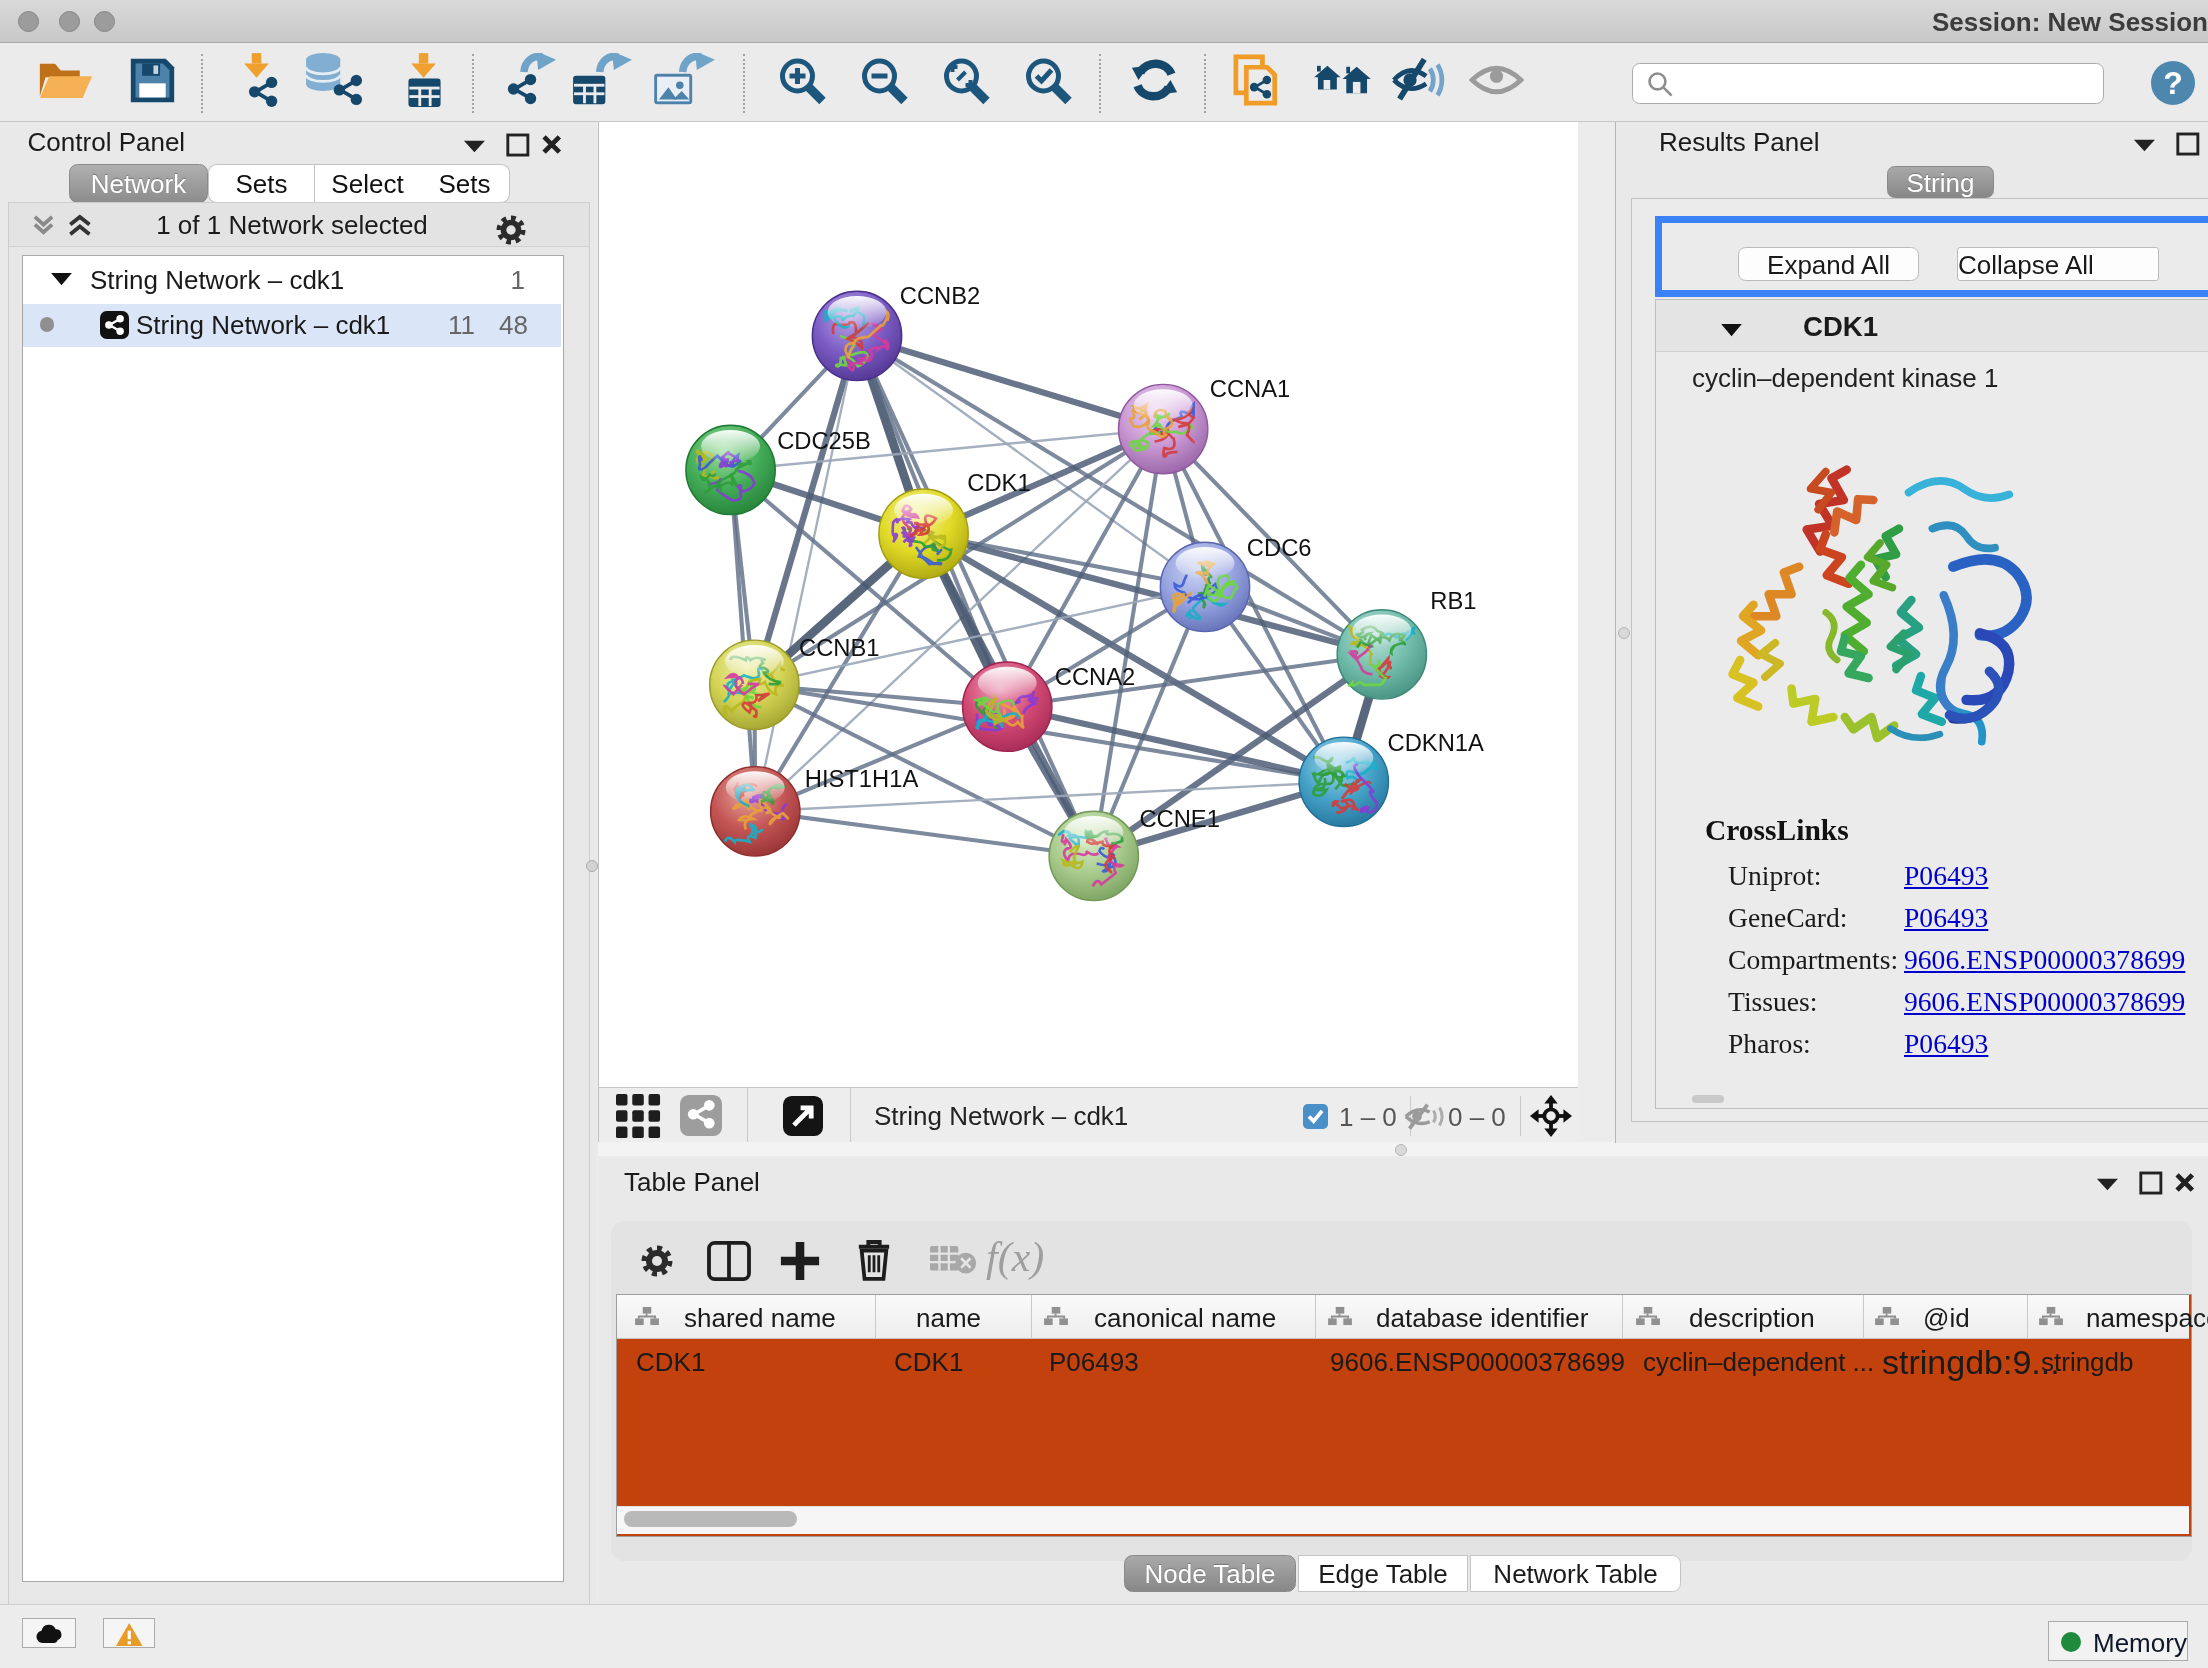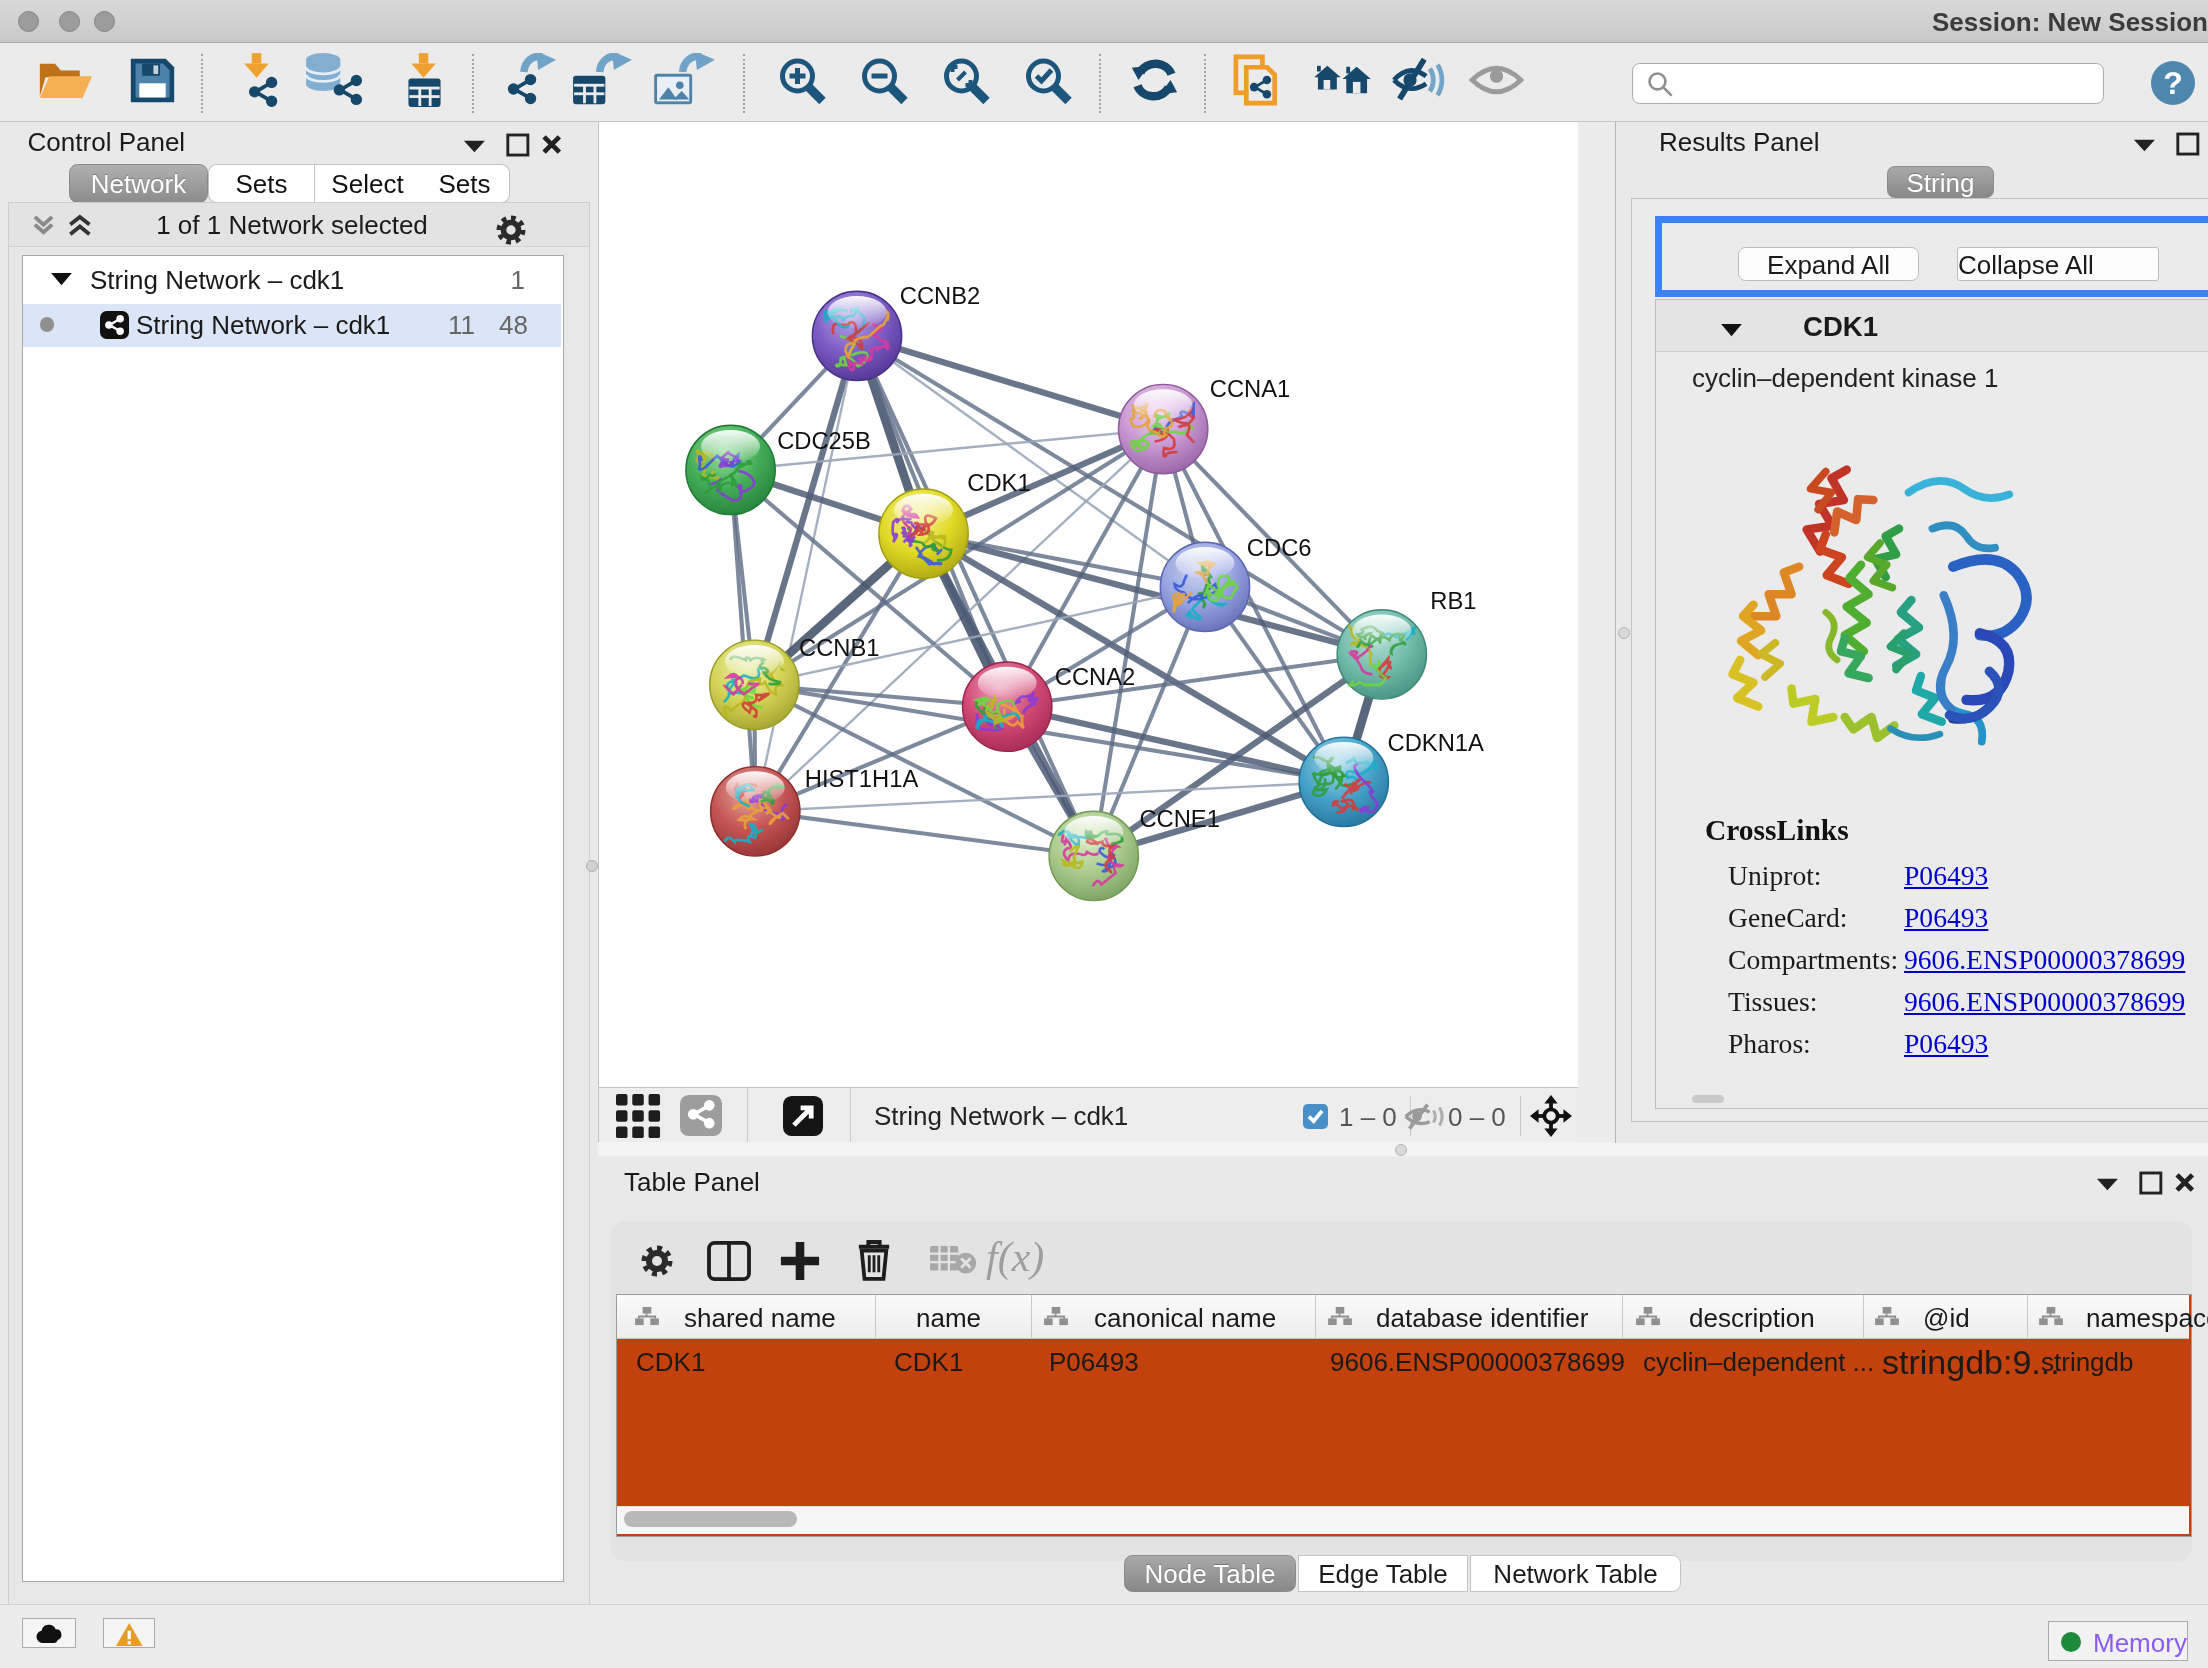--- a/index.html
+++ b/index.html
@@ -784,16 +784,16 @@
   </div>
   <div class="sbox" style="left:103px;top:13.3px;width:52px;height:29.5px">
     <svg style="position:absolute;left:11.4px;top:2.9px" width="28.5" height="25" viewBox="0 0 30 26">
       <path d="M15 1 L29 25 H1 Z" fill="#e89c28"></path>
       <rect x="13.3" y="9" width="3.4" height="9" fill="#fff"></rect>
       <rect x="13.3" y="20" width="3.4" height="3.4" fill="#fff"></rect>
     </svg>
   </div>
   <div class="sbox" style="left:2048px;top:16px;width:140px;height:40px;background:#f2f2f2">
     <div style="position:absolute;left:12.4px;top:9.5px;width:20px;height:20px;border-radius:50%;background:#1d8a3c"></div>
-    <div style="position:absolute;left:44px;top:5.7px;font-size:26px;color:#8b5cf6">Memory</div>
+    <div style="position:absolute;left:44px;top:5.7px;font-size:26px;color:#0f172a">Memory</div>
   </div>
 </div>
 
 
 </body></html>

